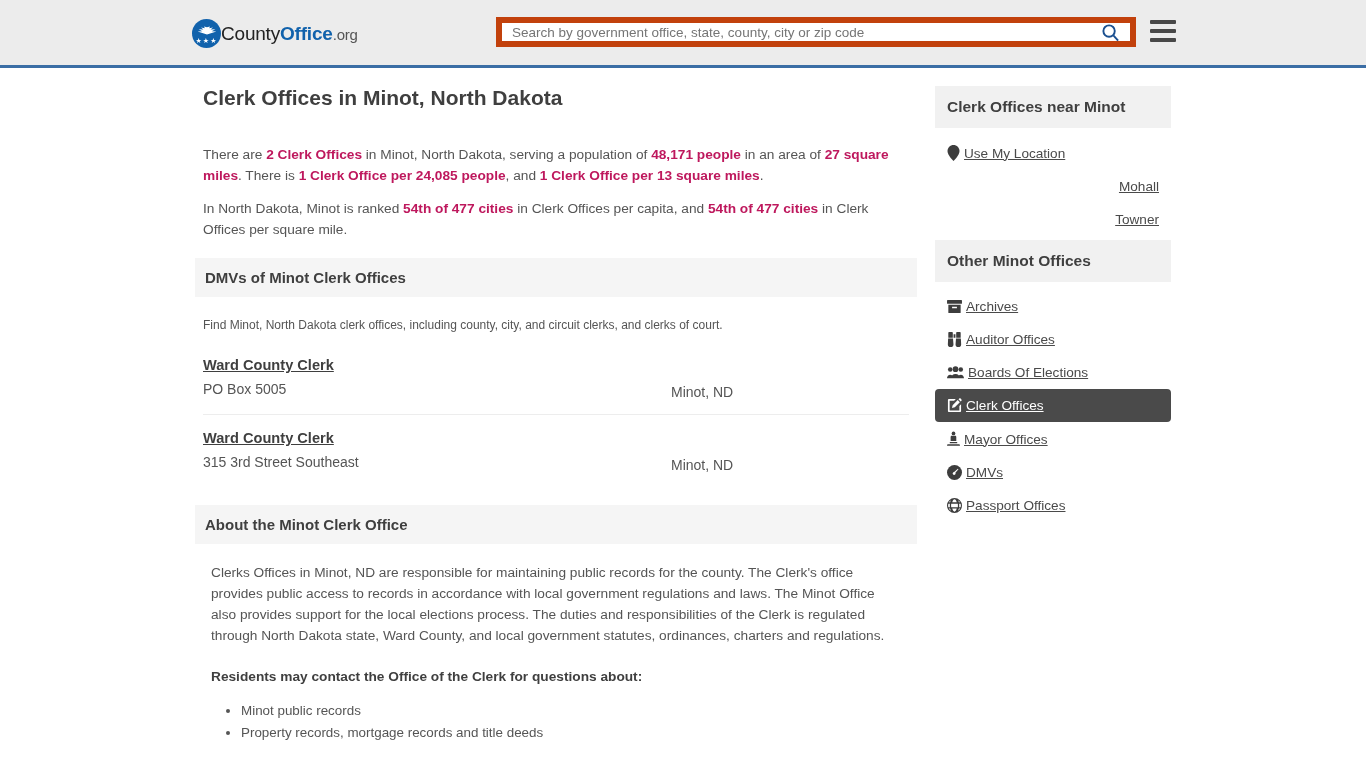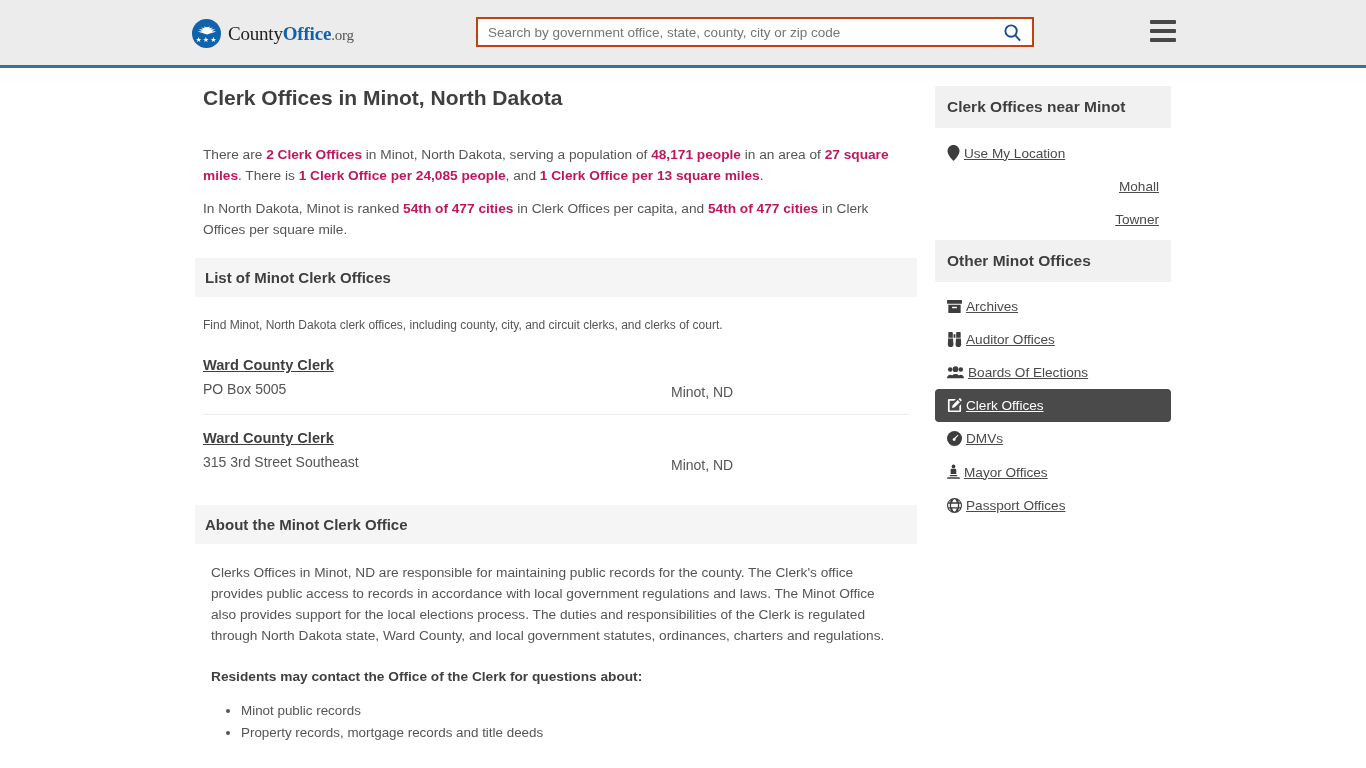--- a/index.html
+++ b/index.html
@@ -16,23 +16,22 @@
   .site-header{
     height:68px;
     background:#ececec;
     border-bottom:3px solid #3b6ea5;
     display:flex;
     align-items:center;
     position:relative;
   }
   .logo-wrap{
     position:absolute; left:192px; top:19px;
-    display:flex; align-items:center; gap:7px;
+    display:flex; align-items:center; 
     text-decoration:none;
-    font-family:Liberation Serif, serif;
   }
   .logo-mark{
     width:29px; height:29px; border-radius:50%;
     background:#1162ac;
     position:relative; flex:none;
     overflow:hidden;
   }
   .logo-mark .eagle{
     position:absolute; left:50%; top:7px; transform:translateX(-50%);
     width:20px; height:9px;
@@ -43,24 +42,24 @@
     white-space:nowrap;
   }
   .logo-text{
     font-size:19px; color:#222222; letter-spacing:-0.2px; white-space:nowrap;
   }
   .logo-text .b{ color:#1162ac; font-weight:bold; }
   .logo-text .c{ font-weight:normal; }
   .logo-text .org{ font-size:15px; color:#555555; }
 
   .search-wrap{
-    position:absolute; left:476px; top:17px;
-    width:558px; height:30px;
+    position:absolute; left:496px; top:17px;
+    width:640px; height:30px;
     background:#ffffff;
-    border:2px solid #c2410c;
+    border:6px solid #c2410c;
     display:flex; align-items:center;
   }
   .search-input{
     flex:1; height:28px; border:0; outline:none;
     font-family:"Liberation Sans", sans-serif;
     font-size:13.5px; color:#444444;
     padding:0 10px; background:transparent;
   }
   .search-input::placeholder{ color:#757575; }
   .search-btn{
@@ -211,21 +210,21 @@
 
       <h1 class="page-title">Clerk Offices in Minot, North Dakota</h1>
 
 
       <div class="intro">
         <p><span>There are </span><b>2 Clerk Offices</b><span> in Minot, North Dakota, serving a population of </span><b>48,171 people</b><span> in an area of </span><b>27 square miles</b><span>. There is </span><b>1 Clerk Office per 24,085 people</b><span>, and </span><b>1 Clerk Office per 13 square miles</b><span>.</span></p>
 
         <p><span>In North Dakota, Minot is ranked </span><b>54th of 477 cities</b><span> in Clerk Offices per capita, and </span><b>54th of 477 cities</b><span> in Clerk Offices per square mile.</span></p>
       </div>
 
-      <div class="section-head">List of Minot Clerk Offices</div>
+      <div class="section-head">DMVs of Minot Clerk Offices</div>
       <div class="section-body">
         <p class="lead">Find Minot, North Dakota clerk offices, including county, city, and circuit clerks, and clerks of court.</p>
 
         <div class="office-row">
           <div class="office-left">
             <a class="office-name" href="#">Ward County Clerk</a>
             <div class="office-addr">PO Box 5005</div>
           </div>
           <div class="office-city">Minot, ND</div>
         </div>
@@ -302,38 +301,38 @@
 
         <a class="side-item active" href="#">
           <svg width="15" height="15" viewBox="0 0 16 16">
             <path d="M1 2.2C1 1.5 1.5 1 2.2 1h7.2L7.6 2.8H2.8v10.4h10.4V8.4L15 6.6v7.2c0 .7-.5 1.2-1.2 1.2H2.2c-.7 0-1.2-.5-1.2-1.2V2.2z"></path>
             <path d="M14.5.6 15.4 1.5c.4.4.4 1 0 1.4l-.8.8-2.3-2.3.8-.8c.4-.4 1-.4 1.4 0zM11.4 2.2l2.3 2.3-5.4 5.4-3 .7.7-3 5.4-5.4z"></path>
           </svg>
           <span class="lbl">Clerk Offices</span>
         </a>
 
         <a class="side-item" href="#">
+          <svg width="13" height="16" viewBox="0 0 14 16">
+            <circle cx="7" cy="2" r="2"></circle>
+            <path d="M5.2 4.6h3.6c.7 0 1.2.5 1.2 1.2v4.4H3.9V5.8c0-.7.6-1.2 1.3-1.2z"></path>
+            <path d="M3 11.2h8v1.4H3zM1 13.6h12c.5 0 .9.4.9.9v.9H.1v-.9c0-.5.4-.9.9-.9z"></path>
+          </svg>
+          <span class="lbl">Mayor Offices</span>
+        </a>
+
+        <a class="side-item" href="#">
           <svg width="15" height="15" viewBox="0 0 16 16">
             <circle cx="8" cy="8" r="8"></circle>
             <path d="M11.6 3.9 6.7 8.3l1.1 1.3 4.4-5z" fill="#ffffff"></path>
             <circle cx="7.6" cy="9.1" r="1.5" fill="#ffffff"></circle>
           </svg>
           <span class="lbl">DMVs</span>
         </a>
 
         <a class="side-item" href="#">
-          <svg width="13" height="16" viewBox="0 0 14 16">
-            <circle cx="7" cy="2" r="2"></circle>
-            <path d="M5.2 4.6h3.6c.7 0 1.2.5 1.2 1.2v4.4H3.9V5.8c0-.7.6-1.2 1.3-1.2z"></path>
-            <path d="M3 11.2h8v1.4H3zM1 13.6h12c.5 0 .9.4.9.9v.9H.1v-.9c0-.5.4-.9.9-.9z"></path>
-          </svg>
-          <span class="lbl">Mayor Offices</span>
-        </a>
-
-        <a class="side-item" href="#">
           <svg width="15" height="15" viewBox="0 0 16 16">
             <path d="M8 0a8 8 0 1 0 0 16A8 8 0 0 0 8 0zm0 1.4c.9 0 1.9 1.2 2.4 3.2H5.6C6.1 2.6 7.1 1.4 8 1.4zM4.2 2.3c-.4.7-.7 1.5-.9 2.3H1.9a6.6 6.6 0 0 1 2.3-2.3zm7.6 0a6.6 6.6 0 0 1 2.3 2.3h-1.4c-.2-.8-.5-1.6-.9-2.3zM1.5 6.1h1.6A14 14 0 0 0 3 8c0 .6 0 1.3.1 1.9H1.5a6.6 6.6 0 0 1 0-3.8zm3 0h7a13 13 0 0 1 0 3.8h-7a13 13 0 0 1 0-3.8zm8.4 0h1.6a6.6 6.6 0 0 1 0 3.8h-1.6c.1-.6.1-1.3.1-1.9s0-1.3-.1-1.9zM1.9 11.3h1.4c.2.8.5 1.6.9 2.3a6.6 6.6 0 0 1-2.3-2.3zm3.7 0h4.8C9.9 13.3 8.9 14.6 8 14.6s-1.9-1.3-2.4-3.3zm7.1 0h1.4a6.6 6.6 0 0 1-2.3 2.3c.4-.7.7-1.5.9-2.3z"></path>
           </svg>
           <span class="lbl">Passport Offices</span>
         </a>
       </div>
     </div>
   </div>
 </div>
 

